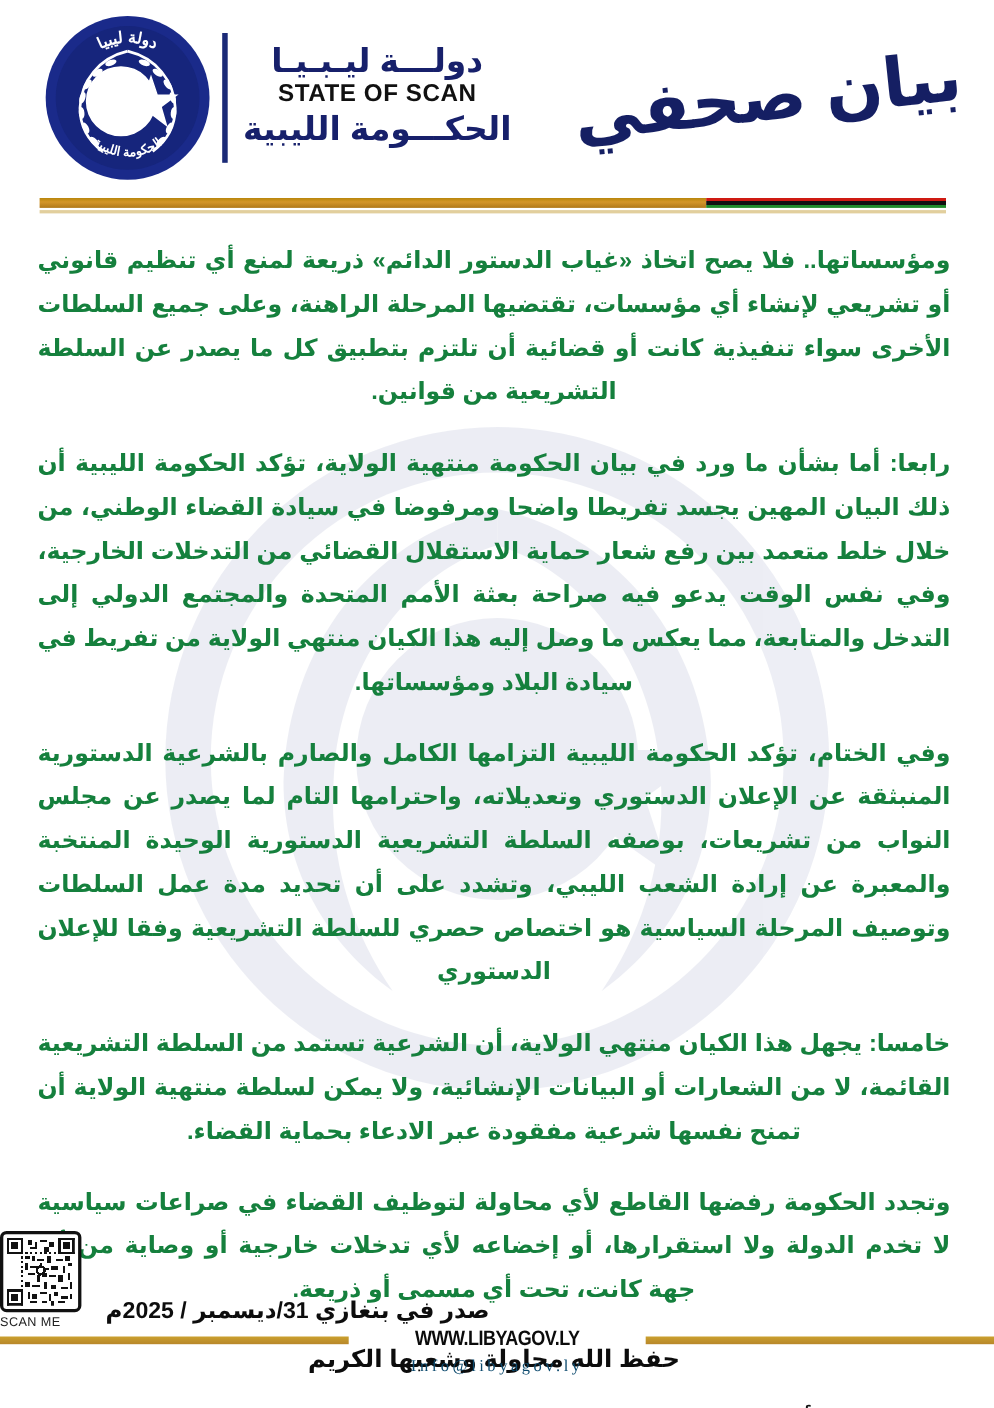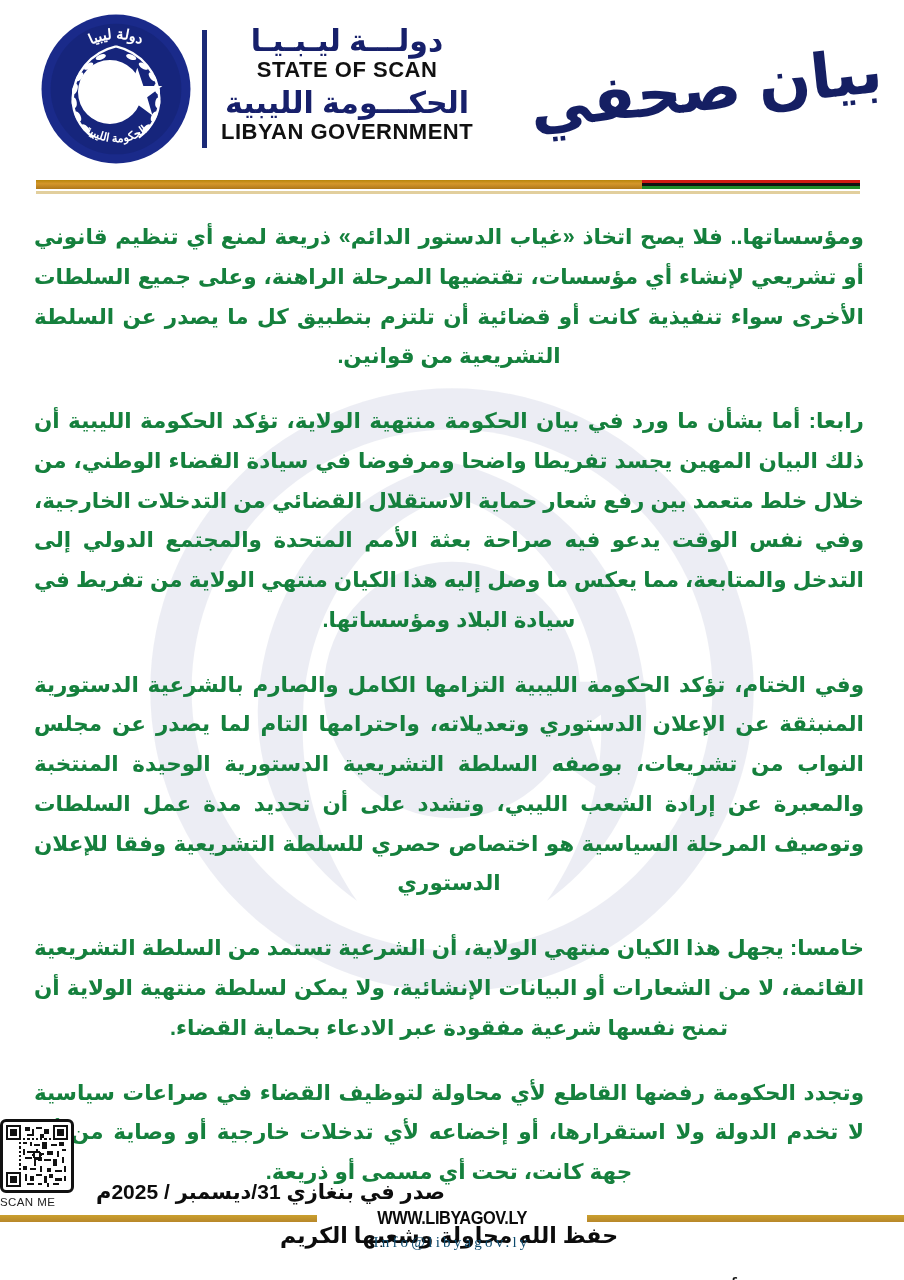--- a/index.html
+++ b/index.html
@@ -345,21 +345,20 @@
           <polygon fill="#ffffff" points="128,72 136,96 161,96 141,111 148,135 128,120 108,135 115,111 95,96 120,96"></polygon>
         </svg>
       </div>
 
       <div class="brand-divider"></div>
 
       <div class="brand-text">
         <div class="brand-ar">دولـــة ليـبـيـا</div>
         <div class="brand-en">STATE OF SCAN</div>
         <div class="brand-ar">الحكـــومة الليبية</div>
-        <div class="brand-en">LIBYAN GOVERNMENT</div>
       </div>
     </div>
 
     <div class="press-title">بيان صحفي</div>
   </div>
 
   <div class="rule-wrap">
     <div class="rule-gold"></div>
     <div class="rule-flag"></div>
     <div class="rule-thin"></div>

